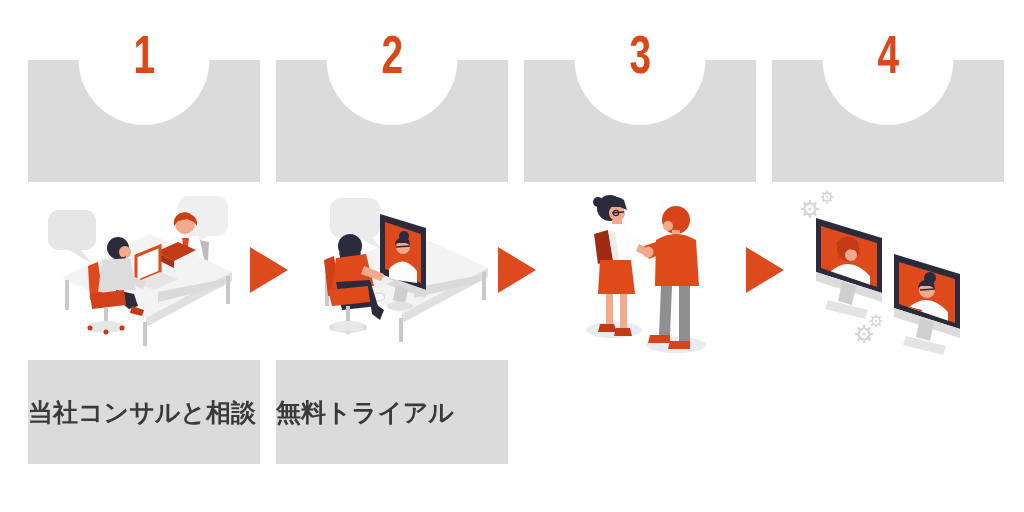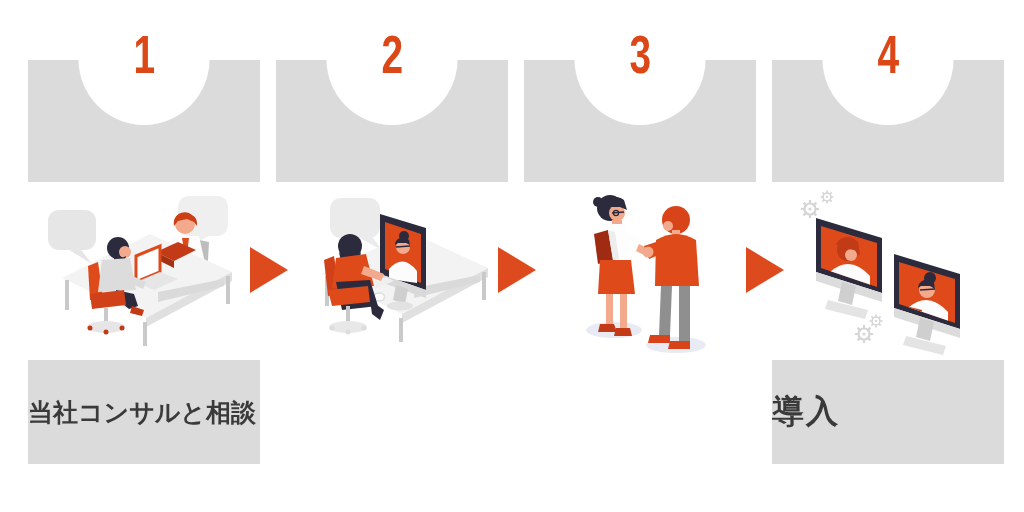--- a/index.html
+++ b/index.html
@@ -139,20 +139,23 @@
         <polygon points="88,84 108,92 105,99 85,92" fill="#F2A98C"></polygon>
         <polygon points="60,100 94,98 102,124 66,128" fill="#2B2B3D"></polygon>
         <polygon points="94,118 108,128 104,138 96,132" fill="#2B2B3D"></polygon>
         <polygon points="52,108 92,104 94,120 56,124" fill="#DE4A1A"></polygon>
         <rect x="70" y="124" width="4" height="16" fill="#C9C9C9"></rect>
         <ellipse cx="72" cy="145" rx="19" ry="6" fill="#E8E8E8"></ellipse>
         <circle cx="56" cy="146" r="2.5" fill="#DDDDDD"></circle>
         <circle cx="72" cy="150" r="2.5" fill="#DDDDDD"></circle>
         <circle cx="88" cy="146" r="2.5" fill="#DDDDDD"></circle>
       </svg>
+    </div>
+    <div class="bottom-block">
+      <span class="step-label">無料トライアル</span>
     </div>
   </div>
 
   <div class="col col3">
     <div class="top-block">
       <div class="notch"></div>
     </div>
     <div class="step-number">3</div>
     <div class="illus">
       <svg viewBox="0 0 232 178" aria-label="two-people-handshake">
@@ -240,22 +243,19 @@
         </g>
         <polygon points="122,126 188,147 188,156 122,135" fill="#DCDCDC"></polygon>
         <circle cx="155" cy="143" r="3" fill="#C4C4C4"></circle>
         <polygon points="148,136 162,140 158,159 144,155" fill="#CFCFCF"></polygon>
         <polygon points="134,154 174,164 171,173 131,163" fill="#E4E4E4"></polygon>
 
         <use href="#gear" transform="translate(104,139) scale(0.72)"></use>
         <use href="#gear" transform="translate(92,152)"></use>
       </svg>
     </div>
-    <div class="bottom-block">
-      <span class="step-label">導入</span>
-    </div>
   </div>
 
   <div class="arrow arrow1"></div>
   <div class="arrow arrow2"></div>
   <div class="arrow arrow3"></div>
 
 </div>
 
 </body></html>

